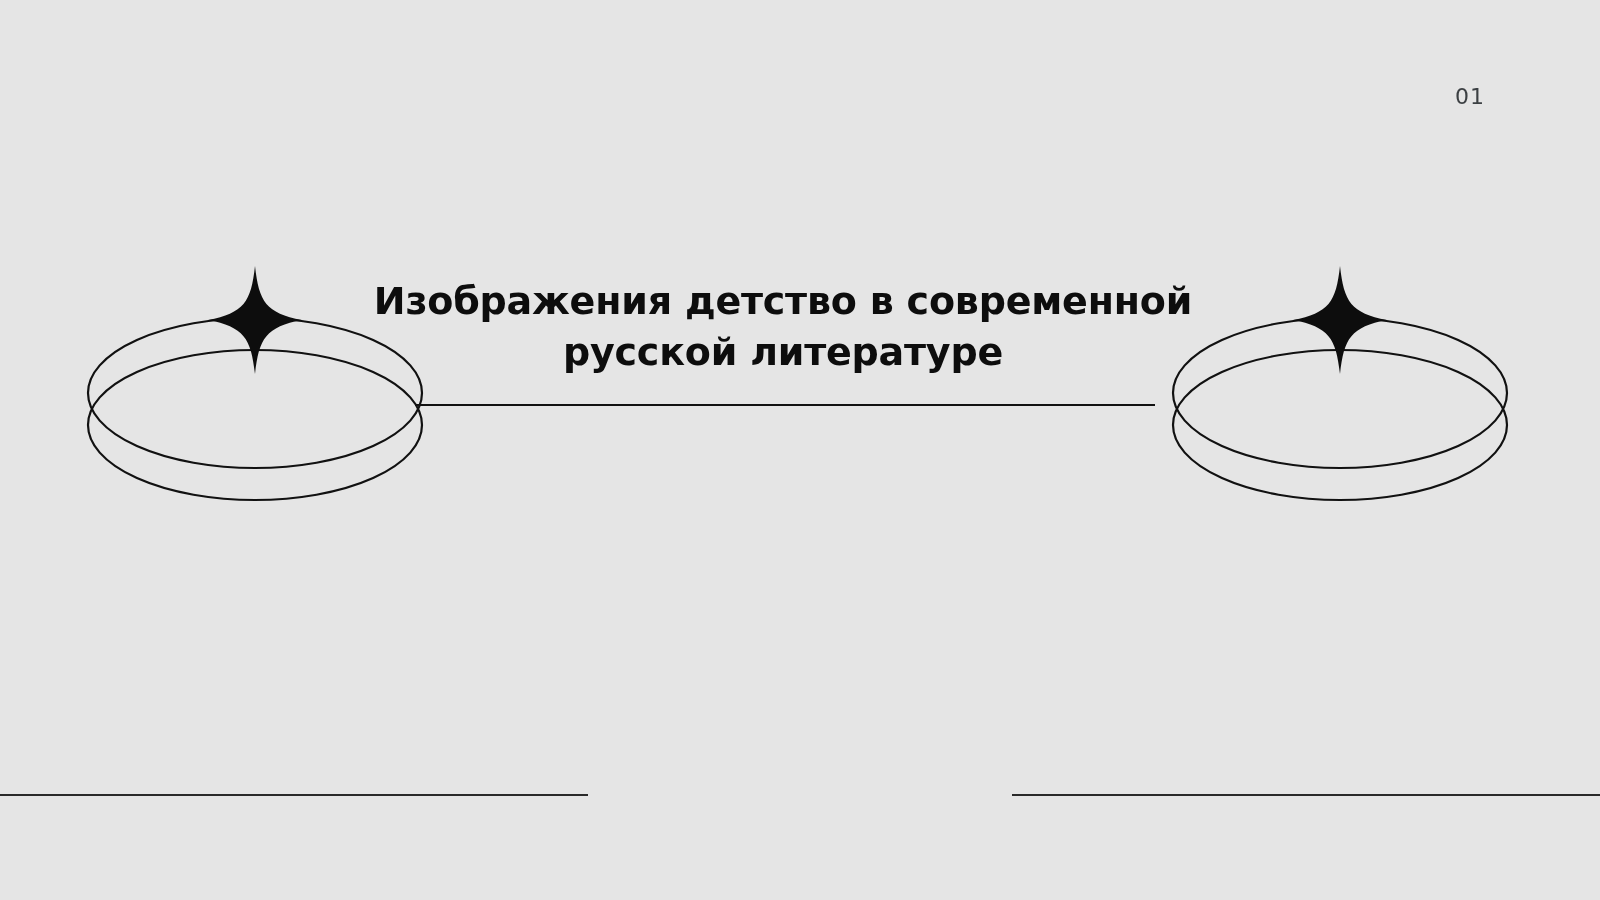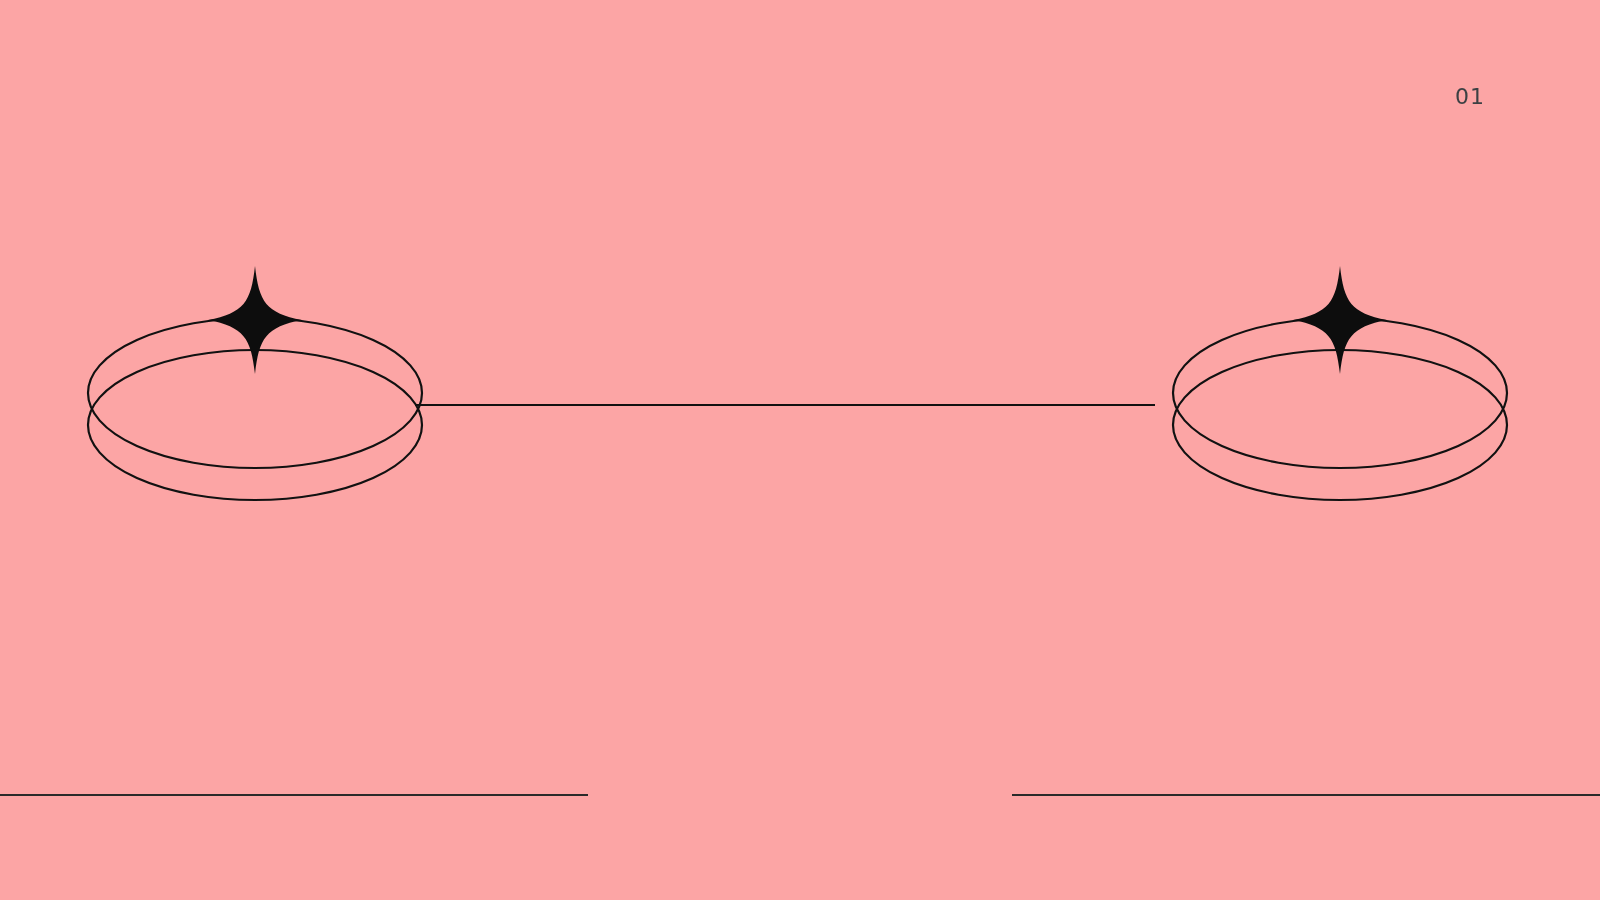--- a/index.html
+++ b/index.html
@@ -4,21 +4,21 @@
 <style>
   html, body {
     margin: 0;
     padding: 0;
     background: #ffffff;
   }
   #slide {
     position: relative;
     width: 1600px;
     height: 900px;
-    background: #fca5a5;
+    background: #e5e5e5;
     overflow: hidden;
     font-family: "DejaVu Sans", "Liberation Sans", sans-serif;
   }
 
   
   #page-number {
     position: absolute;
     top: 84px;
     left: 1440px;
     width: 60px;
@@ -126,18 +126,21 @@
       <path d="M185 8
                C189 44 196 55 232 62
                C196 69 189 80 185 116
                C181 80 174 69 138 62
                C174 55 181 44 185 8 Z" fill="#0d0d0d"></path>
     </svg>
   </div>
 
   <div id="ring-connector"></div>
 
+  <div id="title-block">
+    <h1 id="title-text">Изображения детство в современной русской литературе</h1>
+  </div>
 
 
   <div class="bottom-rule" id="bottom-rule-left"></div>
   <div class="bottom-rule" id="bottom-rule-right"></div>
 
 </div>
 
 </body></html>

